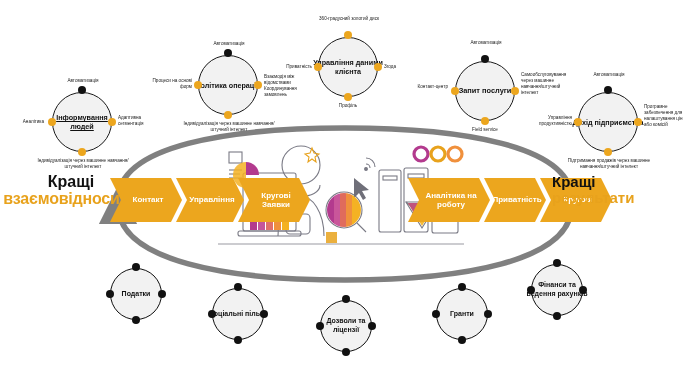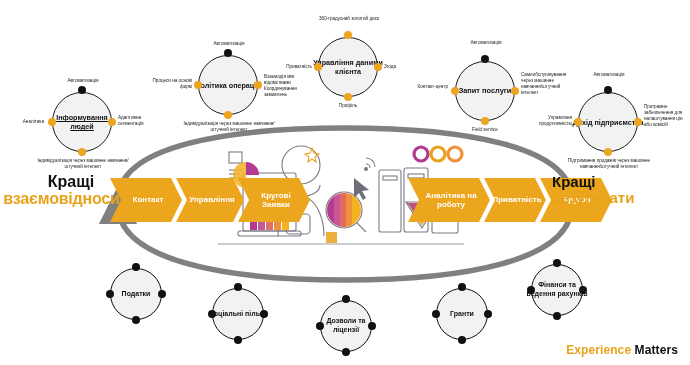--- a/index.html
+++ b/index.html
@@ -325,18 +325,14 @@
 
   <div class="cluster bcluster" style="left:0;top:0;">
     <div class="ring" style="left:531px;top:264px;width:52px;height:52px;"></div>
     <div class="ring-title" style="left:525px;top:269px;width:64px;height:42px;font-size:7px;">Фінанси та ведення рахунків</div>
     <div class="dot" style="left:553px;top:259px;width:8px;height:8px;"></div>
     <div class="dot" style="left:527px;top:286px;width:8px;height:8px;"></div>
     <div class="dot" style="left:579px;top:286px;width:8px;height:8px;"></div>
     <div class="dot" style="left:553px;top:312px;width:8px;height:8px;"></div>
   </div>
 
-  <div class="logo">
-    <span class="e">Experience</span>
-    <span class="m">Matters</span>
-  </div>
 
 </div>
 
 </body></html>

